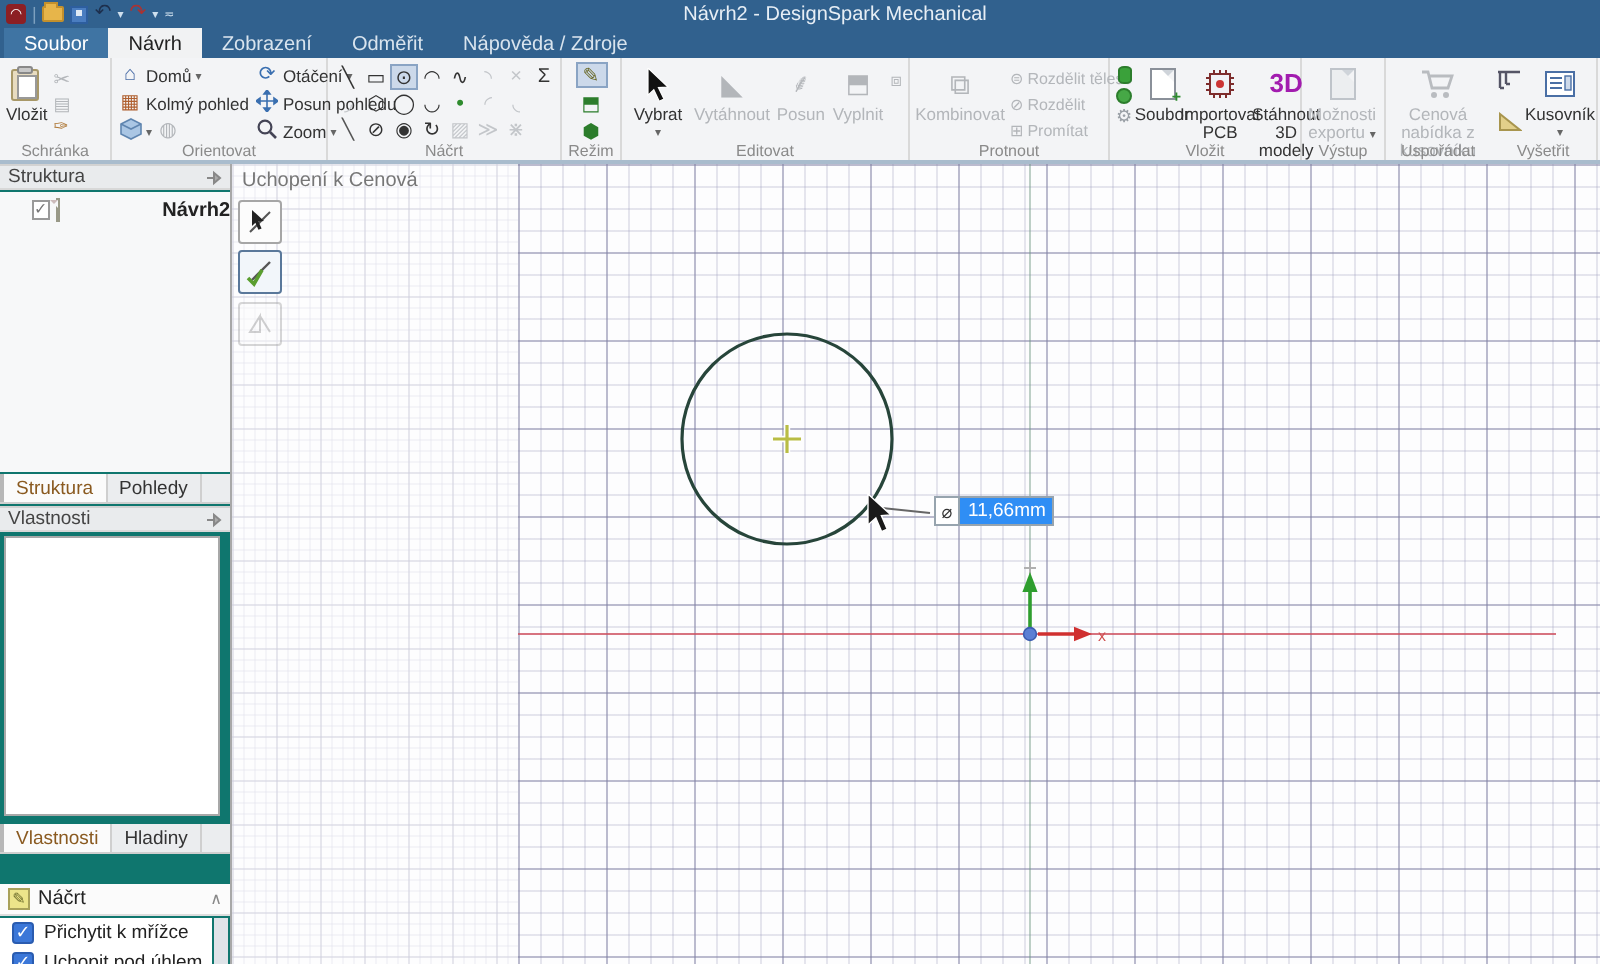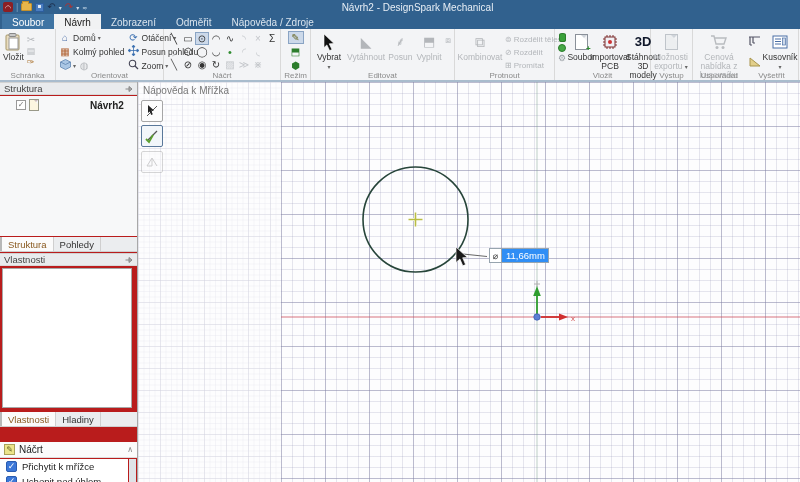--- a/index.html
+++ b/index.html
@@ -51,27 +51,27 @@
   .rezic.active { background:#ccd9ea; border:1px solid #8aa4c4; }
   .minicol { display:flex; flex-direction:column; gap:2px; align-items:center; padding-top:2px; }
   .cyl { width:7px; height:9px; background:#3aa13a; border-radius:3px/2px; border:1px solid #2c7d2c; }
   .ball { width:8px; height:8px; background:#46a846; border-radius:50%; border:1px solid #2c7d2c; }
   .gearc { color:#9aa0a6; font-size:9px; line-height:1; }
   .twoline { white-space:normal; width:100%; }
   .page-ic { width:13px; height:16px; background:#fff; border:1px solid #8a9099; position:relative; }
   .page-ic:before { content:""; position:absolute; top:0; right:0; border:3px solid; border-color:#cfd4da #f3f4f6 transparent transparent; }
   .page-ic.disabled { background:#eceef0; border-color:#bfc4ca; }
   .plus-badge { position:absolute; bottom:-2px; right:-3px; color:#2e8b2e; font-size:8px; font-weight:bold; }
-  .badge3d { color:#0f172a; font-weight:bold; font-size:13px; letter-spacing:0; }
+  .badge3d { color:#a21caf; font-weight:bold; font-size:13px; letter-spacing:0; }
 
   
   #main { display:flex; height:400px; }
 
   
-  #sidebar { width:138px; background:#b91c1c; border-right:1px solid #a8a8a8; position:relative; }
+  #sidebar { width:116px; background:#0f766e; border-right:1px solid #a8a8a8; position:relative; }
   .phead { position:absolute; left:0; right:0; height:13px; background:#e9ebed; border-top:1px solid #d2d2d2; border-bottom:1px solid #d8d8d8; font-size:9.5px; color:#444; display:flex; align-items:center; padding:0 4px; justify-content:space-between; }
   .ptabs { position:absolute; left:0; right:0; height:15px; display:flex; align-items:stretch; font-size:9.5px; border-bottom:1px solid #cfcfcf; background:#ebedef; }
   .ptab { padding:1px 6px; display:flex; align-items:center; color:#333; border-right:1px solid #cfcfcf; }
   .ptab.active { background:#fbfbfb; color:#8a5a20; border-left:2px solid #b8b8b8; }
   .tree { position:absolute; top:14px; left:0; right:0; height:140px; background:#f7f8f9; }
   .tree-item { display:flex; align-items:center; gap:3px; padding:3px 0 0 16px; }
   .cb-plain { width:10px; height:10px; background:#fff; border:1px solid #999; font-size:8px; color:#777; display:flex; align-items:center; justify-content:center; line-height:1; }
   .doc-ic { width:10px; height:12px; background:#fdf6e0; border:1px solid #998; position:relative; }
   .doc-ic:before { content:""; position:absolute; top:0; right:0; border:2.5px solid; border-color:#cbb #f7f8f9 transparent transparent; }
   .tree-label { font-size:10px; font-weight:bold; color:#222;margin-left:48px; }
@@ -425,21 +425,21 @@
           </div>
         </div>
       <div class="sbar" style="top:377px; height:23px">
         
       </div>
     </div>
 
     <div id="canvas">
       <div class="grid-faint"></div>
       <div class="grid-main"></div>
-      <div id="canvas-hint">Nápověda k Mřížka</div>
+      <div id="canvas-hint">Uchopení k Cenová</div>
 
       <div class="cbtn" style="top:18px">
         <svg width="16" height="16" viewBox="0 0 16 16">
             <line x1="3" y1="13" x2="13" y2="3" stroke="#555" stroke-width="1"></line>
             <path d="M4 2 L10 7.5 L7.2 7.7 L8.8 11.2 L7.2 11.9 L5.7 8.4 L4 10 Z" fill="#222"></path>
           </svg>
       </div>
       <div class="cbtn active" style="top:43px">
         <svg width="16" height="16" viewBox="0 0 16 16">
             <line x1="4" y1="12" x2="13" y2="3" stroke="#555" stroke-width="1.2"></line>

